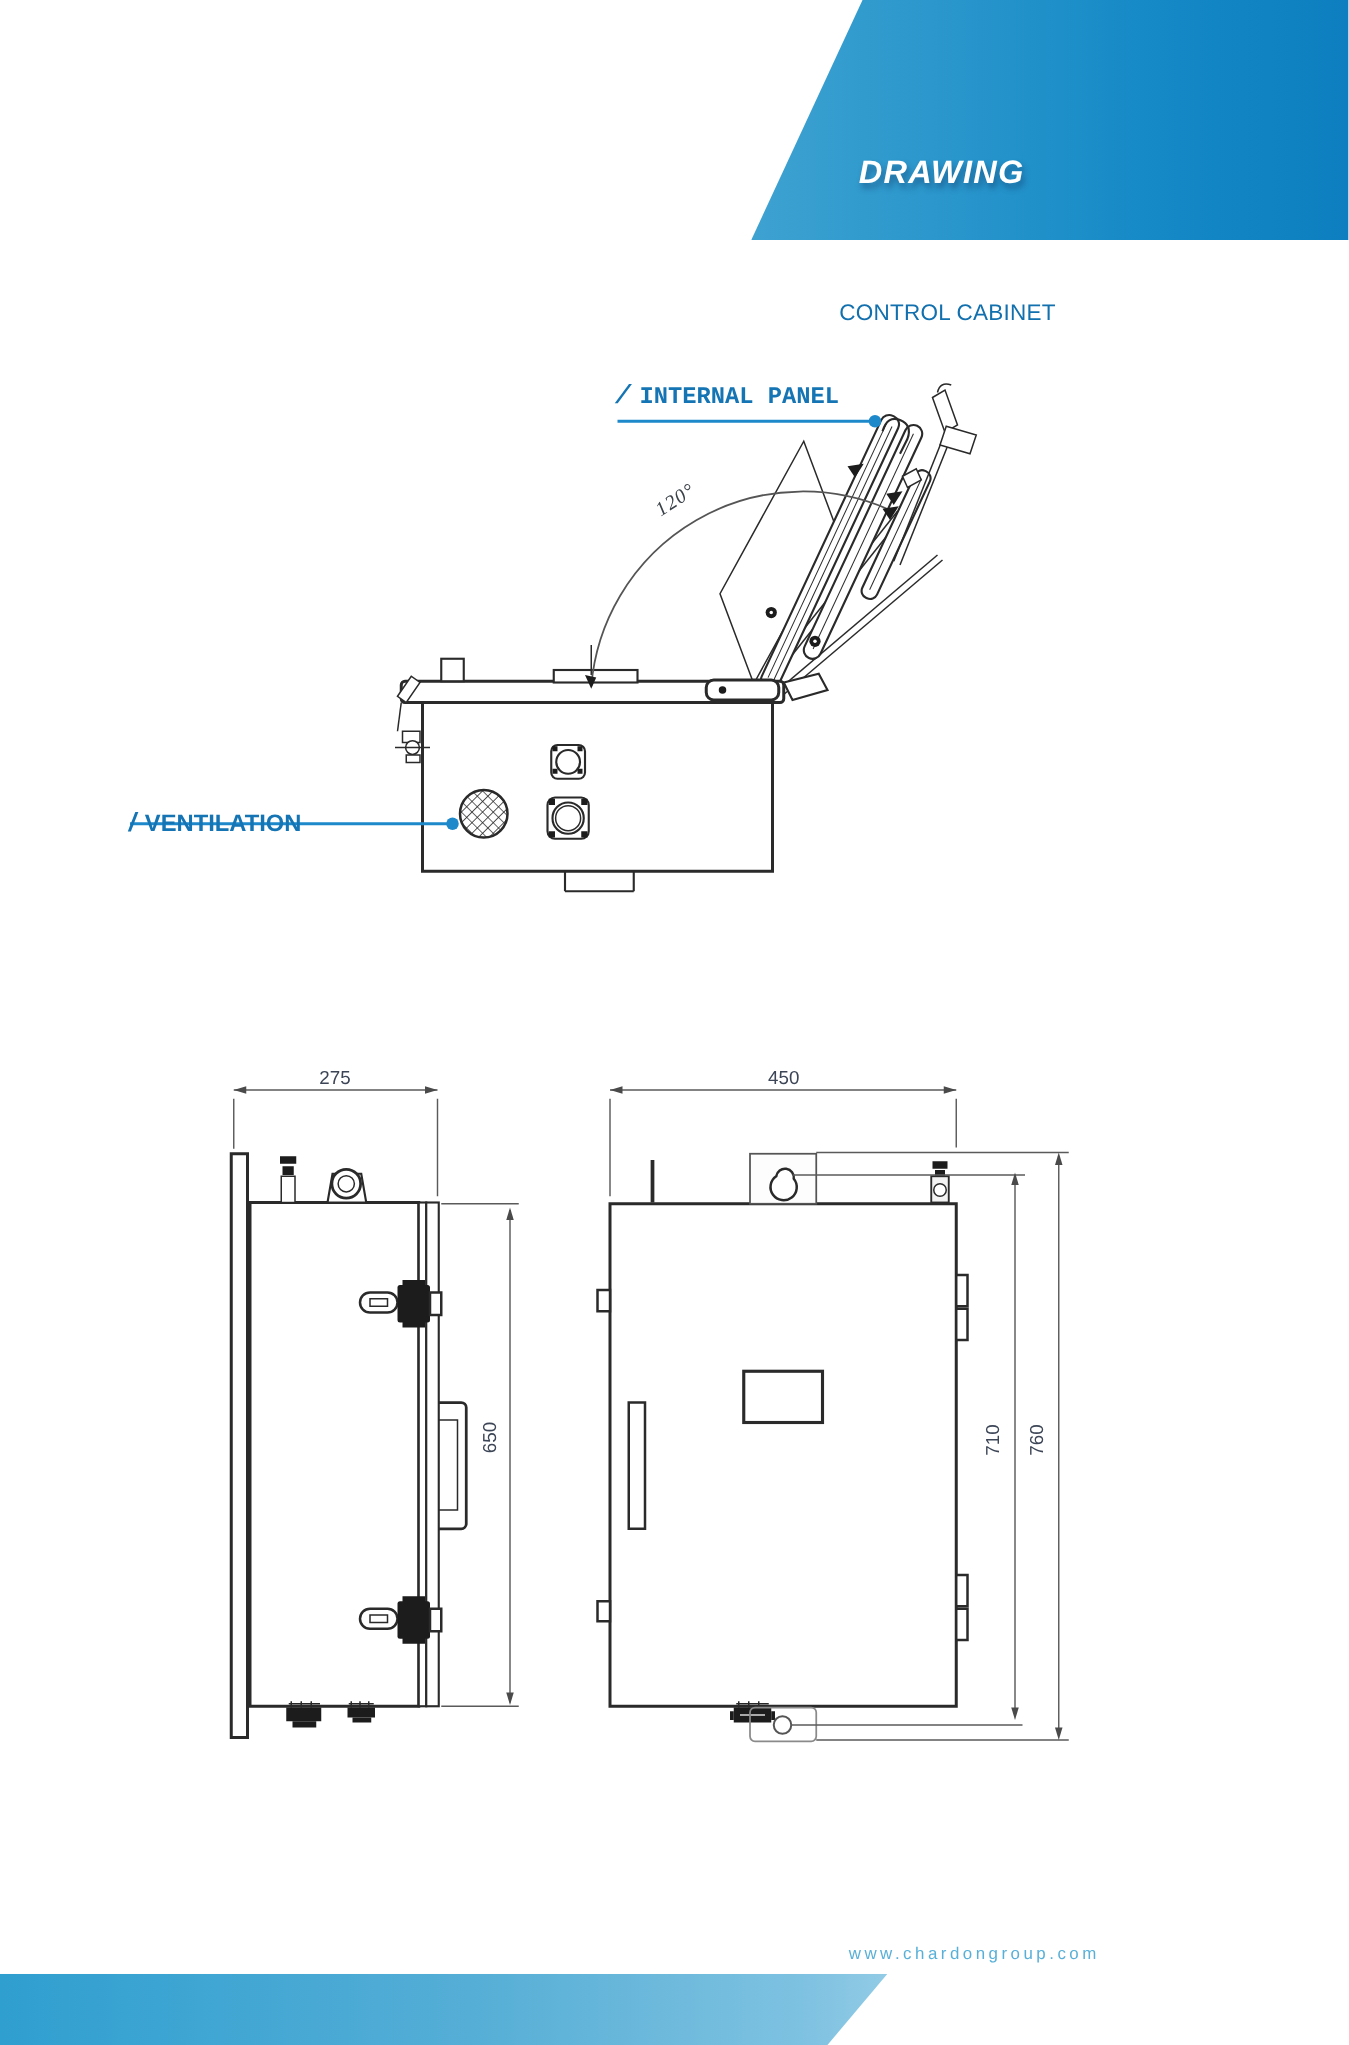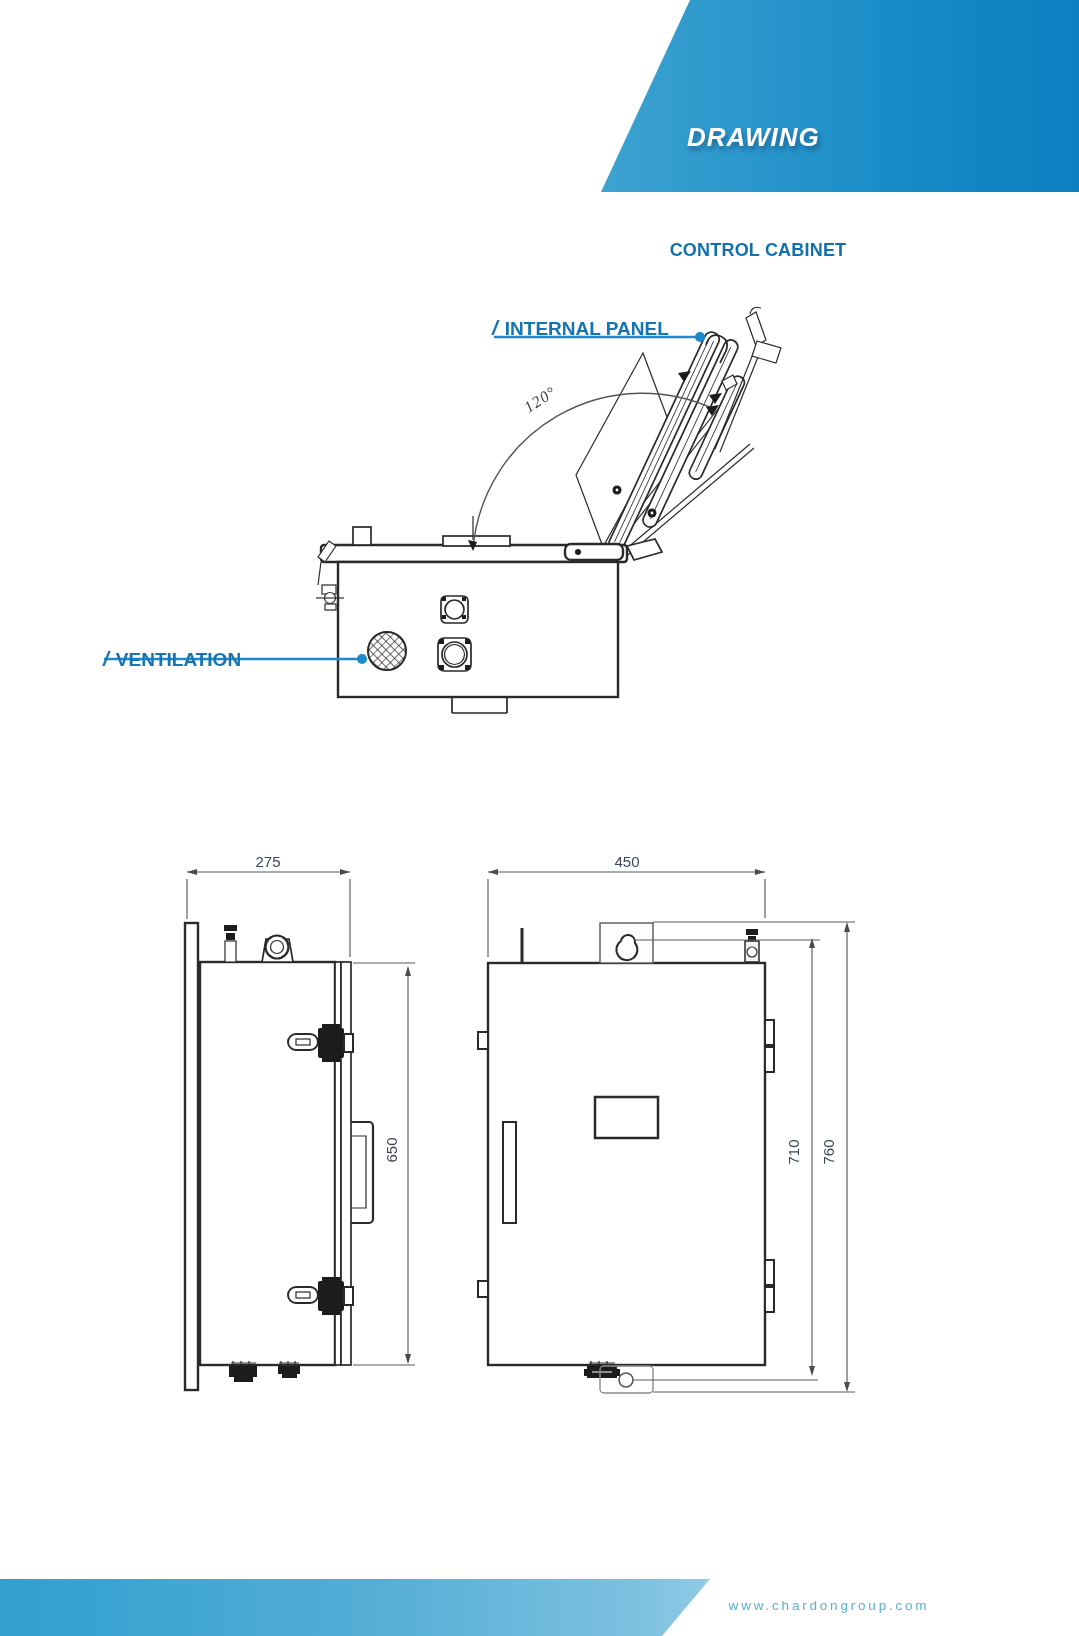--- a/index.html
+++ b/index.html
@@ -6,31 +6,31 @@
   .page{position:relative;width:1079px;height:1636px;background:#fff;overflow:hidden;
         font-family:"Liberation Sans",sans-serif;}
   
   .header-band{position:absolute;top:0;left:0;width:1079px;height:192px;
     background:linear-gradient(to right,#66b9dc 0%,#51acd6 28%,#58b1d8 42%,#3aa0d0 58%,#1489c6 86%,#0d7fc0 100%);
     clip-path:polygon(63.95% 0,100% 0,100% 100%,55.7% 100%);}
   .banner-title{position:absolute;left:687px;top:122px;color:#fff;font-size:26px;font-weight:800;
     font-style:italic;letter-spacing:1px;text-shadow:2px 4px 5px rgba(15,45,90,.45);}
   
   .section-title{position:absolute;left:628px;top:240px;width:260px;text-align:center;
-    color:#1270ae;font-size:18px;font-weight:bold;letter-spacing:.2px;}
+    color:#1270ae;font-size:18px;font-weight:normal;letter-spacing:.2px;}
   
   .callout{position:absolute;color:#1575b4;font-size:19px;font-weight:bold;white-space:nowrap;}
   .callout .slash{font-style:italic;font-weight:900;font-size:21px;margin-right:7px;}
-  .callout-internal{left:492px;top:316px;}
+  .callout-internal{left:492px;top:306px;font-family:Liberation Mono, monospace;}
   .callout-vent{left:103px;top:628px;margin-top:19px;}
   
   .footer-band{position:absolute;left:0;top:1579px;width:1079px;height:57px;
     background:linear-gradient(to right,#2f9fd0 0%,#55aed6 35%,#7fc2e1 60%,#d9edf7 88%,#f6fbfd 100%);
     clip-path:polygon(0 0,65.8% 0,61.35% 100%,0 100%);}
-  .footer-url{position:absolute;right:100px;top:1598px;width:300px;text-align:center;
+  .footer-url{position:absolute;right:100px;top:1555px;width:300px;text-align:left;
     color:#58b0d8;font-size:13.5px;letter-spacing:2.8px;}
   
   svg.art{position:absolute;left:0;top:0;}
   .ln{stroke:#2a2a2a;fill:none;}
   .lnf{stroke:#2a2a2a;fill:#ffffff;}
   .thick{stroke-width:2.4;}
   .med{stroke-width:1.7;}
   .thin{stroke-width:1.2;}
   .dim{stroke:#5a5a5a;stroke-width:1.15;fill:none;}
   .dimarrow{fill:#4a4a4a;stroke:none;}

